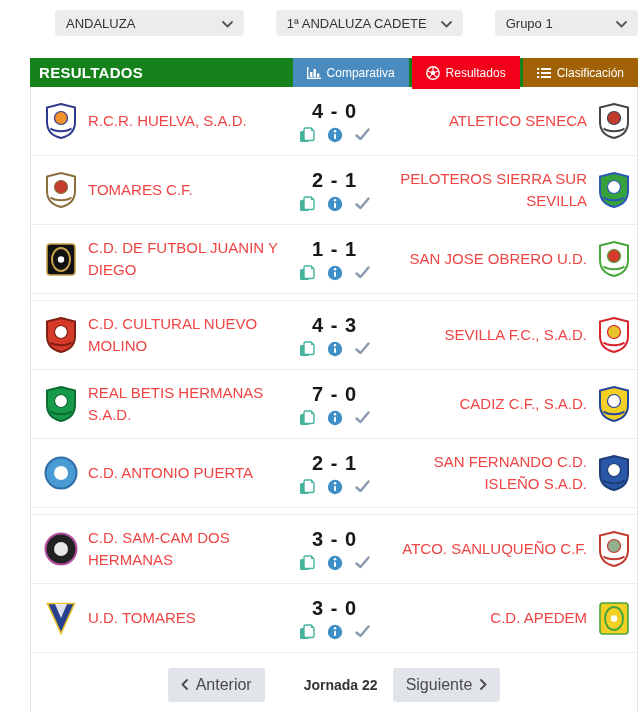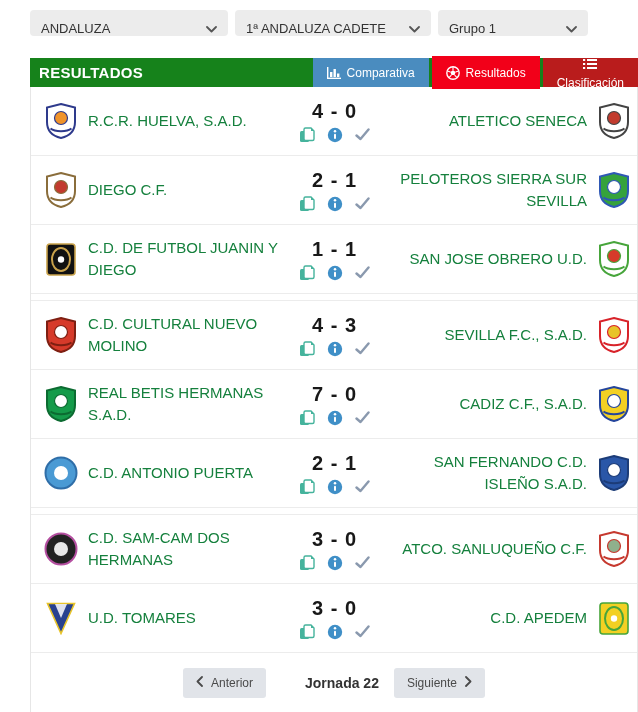--- a/index.html
+++ b/index.html
@@ -3,22 +3,22 @@
 <meta charset="utf-8">
 <style>
   * { box-sizing: border-box; margin: 0; padding: 0; }
   html, body { width: 638px; height: 712px; overflow: hidden; background: #fff;
     font-family: "Liberation Sans", sans-serif; }
   .page { width: 608px; margin-left: 30px; }
 
   
   .filters { display: flex; gap: 7px; padding-top: 10px; }
   .select { background: #ececec; border-radius: 4px; height: 26px; display: flex;
-    align-items: flex-end; justify-content: space-between; padding: 0 11px;
-    font-size: 13px; color: #333; cursor: pointer; }
+    align-items: center; justify-content: space-between; padding: 0 11px;
+    font-size: 13px; color: #333; cursor: pointer; margin-left: 25px; }
   .select .val { white-space: nowrap; }
   .w1 { width: 198px; } .w2 { width: 196px; } .w3 { width: 150px; }
 
   
   .results-header { margin-top: 22px; background: #16821b; height: 29px;
     display: flex; align-items: center; gap: 40px; }
   .rh-title { color: #fff; font-weight: bold; font-size: 15px; padding-left: 9px;
     letter-spacing: .3px; flex: 1; }
   .tabs { display: flex; gap: 3px; align-items: center; height: 29px; }
   .tab { height: 29px; display: flex; align-items: center; gap: 6px; padding: 0 14px;
@@ -27,35 +27,35 @@
   .tab-icon { display: flex; align-items: center; }
 
   
   .panel { border-left: 1px solid #e6e6e6; border-right: 1px solid #e6e6e6; }
   .match-row { display: flex; align-items: center; min-height: 69px;
     border-bottom: 1px solid #ececec; }
   .group-spacer { height: 7px; border-bottom: 1px solid #ececec; }
   .logo { width: 36px; display: flex; justify-content: center; align-items: center; }
   .logo.home-l { margin: 0 9px 0 12px; }
   .logo.away-l { margin: 0 5px 0 9px; }
-  .team-name { font-size: 15px; color: #15803d; line-height: 1.45; }
+  .team-name { font-size: 15px; color: #ef4444; line-height: 1.45; }
   .team-name.home-n { width: 196px; }
   .team-name.away-n { width: 202px; text-align: right; margin-left: auto; }
   .center-block { flex: 1; display: flex; flex-direction: column; align-items: center;
     justify-content: center; padding: 4px 0; }
   .score { font-size: 20px; font-weight: bold; color: #181818; letter-spacing: 1px;
     white-space: nowrap; }
   .row-icons { display: flex; gap: 12px; align-items: center; margin-top: 4px; }
   .row-icon { display: flex; align-items: center; cursor: pointer; }
 
   
   .pagination { display: flex; align-items: center; justify-content: center;
     gap: 15px; padding: 15px 0 0 0; }
   .page-btn { background: #e1e4e9; border: none; border-radius: 3px; color: #4a4a4a;
-    font-size: 12px; padding: 8px 13px; display: flex; align-items: center; gap: 8px;
+    font-size: 16px; padding: 8px 13px; display: flex; align-items: center; gap: 8px;
     cursor: pointer; font-family: "Liberation Sans", sans-serif; }
   .jornada { font-size: 14px; font-weight: bold; color: #333; margin-left: 24px; }
 
   .footer-note { text-align: center; color: #4a5a6a; font-size: 13px;
     padding: 15px 0 0 0; }
 </style>
 </head>
 <body>
 
 <div class="page">
@@ -99,21 +99,21 @@
         <div class="tab active" style="background: rgb(242, 0, 25);">
           <span class="tab-icon">
             <svg width="14" height="14" viewBox="0 0 14 14">
               <circle cx="7" cy="7" r="6.2" fill="none" stroke="#fff" stroke-width="1.4"></circle>
               <polygon points="7,4.2 9.6,6.1 8.6,9.1 5.4,9.1 4.4,6.1" fill="#fff"></polygon>
               <path d="M7 1 v3.2 M9.6 6.1 L12.6 5 M8.6 9.1 L10.8 11.4 M5.4 9.1 L3.2 11.4 M4.4 6.1 L1.4 5" stroke="#fff" stroke-width="1.1" fill="none"></path>
             </svg>
           </span>
           <span>Resultados</span>
         </div>
-        <div class="tab" style="background: #b91c1c; flex-direction: column;">
+        <div class="tab" style="background: #a16207;">
           <span class="tab-icon">
             <svg width="14" height="12" viewBox="0 0 14 12">
               <rect x="0" y="1" width="2.2" height="2" fill="#fff"></rect>
               <rect x="4" y="1" width="10" height="2" fill="#fff"></rect>
               <rect x="0" y="5" width="2.2" height="2" fill="#fff"></rect>
               <rect x="4" y="5" width="10" height="2" fill="#fff"></rect>
               <rect x="0" y="9" width="2.2" height="2" fill="#fff"></rect>
               <rect x="4" y="9" width="10" height="2" fill="#fff"></rect>
             </svg>
           </span>
@@ -167,21 +167,21 @@
           </span>
         </div>
         <div class="match-row">
           <span class="logo home-l">
             <svg width="32" height="36" viewBox="0 0 32 36">
               <path d="M16 1 L30 4.5 V19 C30 27.5 24.4 33 16 35 C7.6 33 2 27.5 2 19 V4.5 Z" fill="#ffffff" stroke="#8a6d3b" stroke-width="2"></path>
               <circle cx="16" cy="15" r="6.5" fill="#c23b2e" stroke="#8a6d3b" stroke-width="1.2"></circle>
               <path d="M5.5 25.5 C10 29 22 29 26.5 25.5" stroke="#8a6d3b" stroke-width="2" fill="none"></path>
             </svg>
           </span>
-          <span class="team-name home-n">DIEGO C.F.</span>
+          <span class="team-name home-n">TOMARES C.F.</span>
           <span class="center-block">
             <span class="score">2 - 1</span>
             <span class="row-icons">
               <span class="row-icon">
                 <svg width="16" height="16" viewBox="0 0 16 16">
                   <rect x="1" y="4" width="9" height="11" rx="1.5" fill="#45b39c"></rect>
                   <path d="M6.5 1 h5.5 l3 3 v8 a1.5 1.5 0 0 1 -1.5 1.5 h-7 a1.5 1.5 0 0 1 -1.5 -1.5 v-9.5 a1.5 1.5 0 0 1 1.5 -1.5 z" fill="#fff" stroke="#45b39c" stroke-width="1.4"></path>
                   <path d="M12 1 l3 3 h-3 z" fill="#45b39c"></path>
                 </svg>
               </span>

